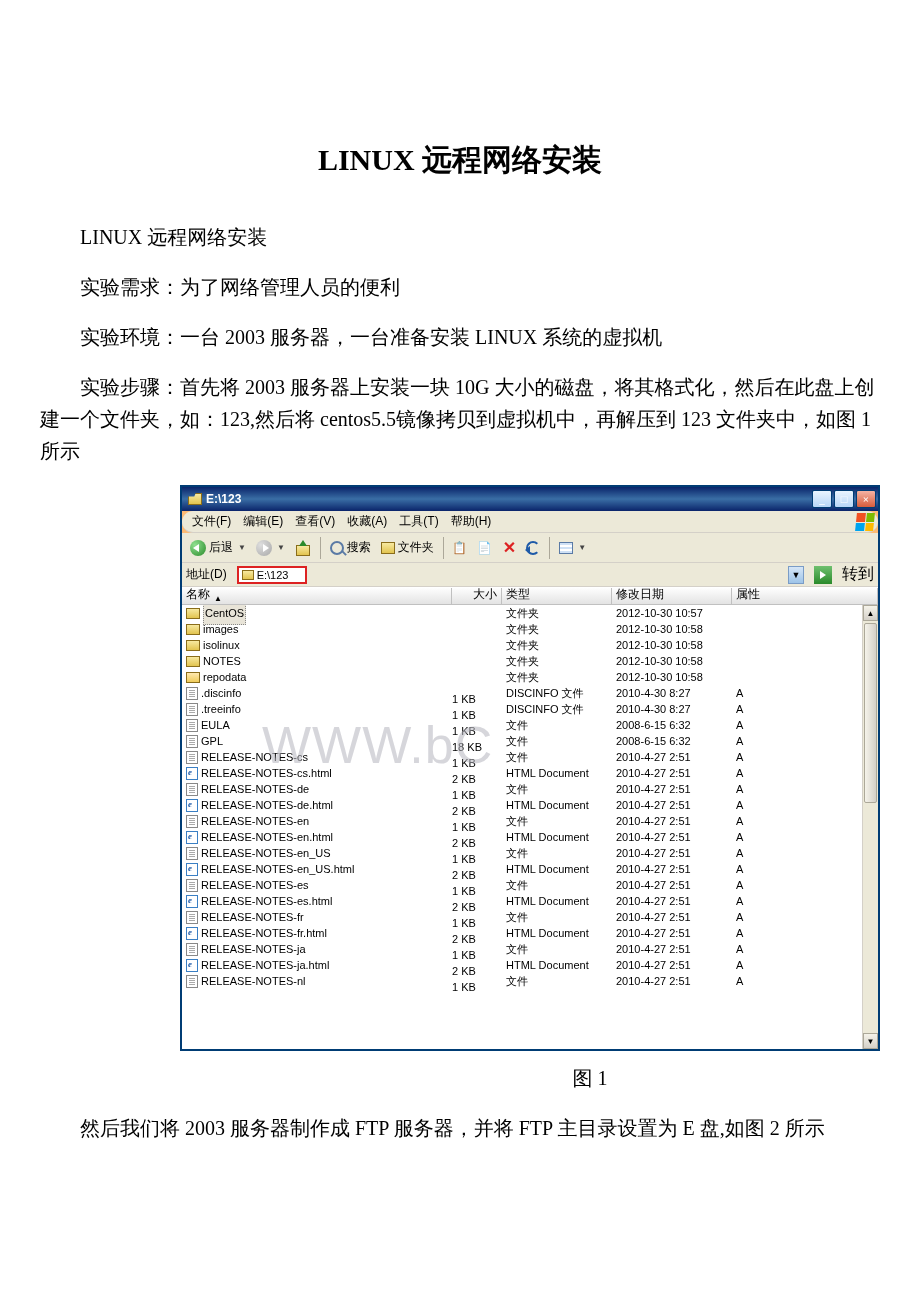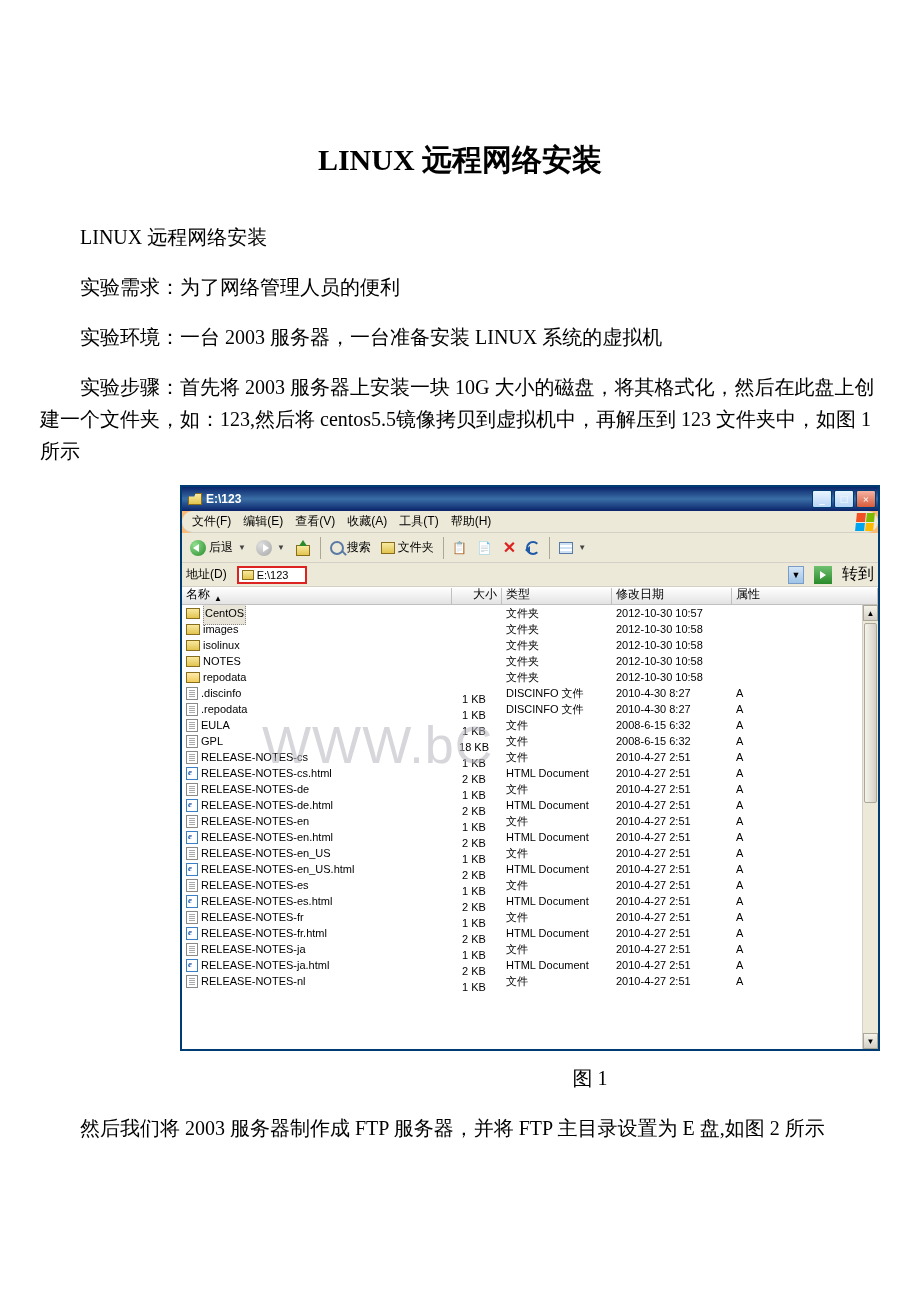--- a/index.html
+++ b/index.html
@@ -195,21 +195,21 @@
   }
   .rows { position:relative; }
   .row {
     display:flex;
     height:16px;
     font-size:11px;
     font-family: "SimSun", Tahoma, sans-serif;
     align-items:center;
   }
   .row .c-name{width:270px;padding-left:4px;display:flex;align-items:center;gap:3px;}
-  .row .c-size{width:50px;text-align:center;padding-right:6px;margin-top:12px;}
+  .row .c-size{width:50px;text-align:left;padding-right:6px;margin-top:12px;}
   .row .c-type{width:110px;padding-left:4px;}
   .row .c-date{width:120px;padding-left:4px;}
   .row .c-attr{flex:1;padding-left:4px;}
   .fi-folder{width:14px;height:11px;background:linear-gradient(to bottom,#f7e9a0,#e2c44f);border:1px solid #8a6d1a;display:inline-block;flex-shrink:0;}
   .fi-folder.open{background:linear-gradient(to bottom,#ffe9b0,#f0cc5a);position:relative;}
   .fi-file{width:12px;height:13px;background:#fff;border:1px solid #888;display:inline-block;flex-shrink:0;position:relative;}
   .fi-file::after{content:"";position:absolute;left:2px;top:2px;right:2px;height:1px;background:#aaa;box-shadow:0 2px 0 #aaa,0 4px 0 #aaa,0 6px 0 #aaa;}
   .fi-html{width:12px;height:13px;background:#fff;border:1px solid #3a7fc4;display:inline-block;flex-shrink:0;position:relative;}
   .fi-html::before{content:"e";position:absolute;left:1px;top:-1px;font-size:9px;color:#1e5aa8;font-weight:bold;font-style:italic;font-family:Georgia;}
   .row.selected .c-name .fname{background:#e8e4d8;border:1px dotted #888;padding:5px 1px;}
@@ -391,21 +391,21 @@
             <span class="fname">.discinfo</span>
           </span>
           <span class="c-size">1 KB</span>
           <span class="c-type">DISCINFO 文件</span>
           <span class="c-date">2010-4-30 8:27</span>
           <span class="c-attr">A</span>
         </div>
         <div class="row">
           <span class="c-name">
             <span class="fi-file"></span>
-            <span class="fname">.repodata</span>
+            <span class="fname">.treeinfo</span>
           </span>
           <span class="c-size">1 KB</span>
           <span class="c-type">DISCINFO 文件</span>
           <span class="c-date">2010-4-30 8:27</span>
           <span class="c-attr">A</span>
         </div>
         <div class="row">
           <span class="c-name">
             <span class="fi-file"></span>
             <span class="fname">EULA</span>

